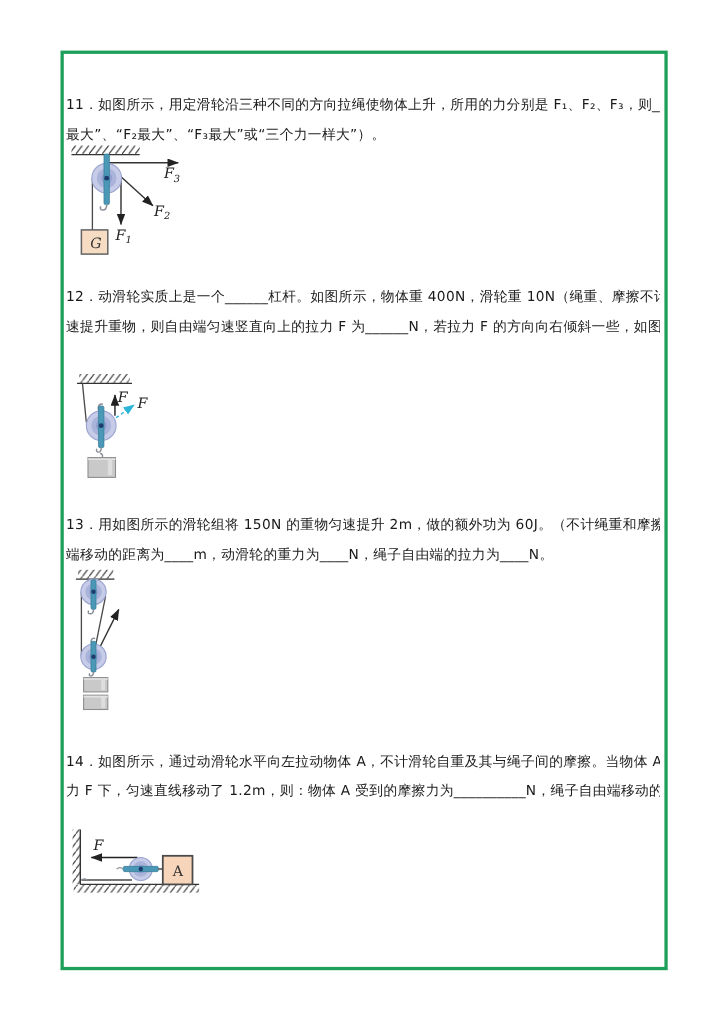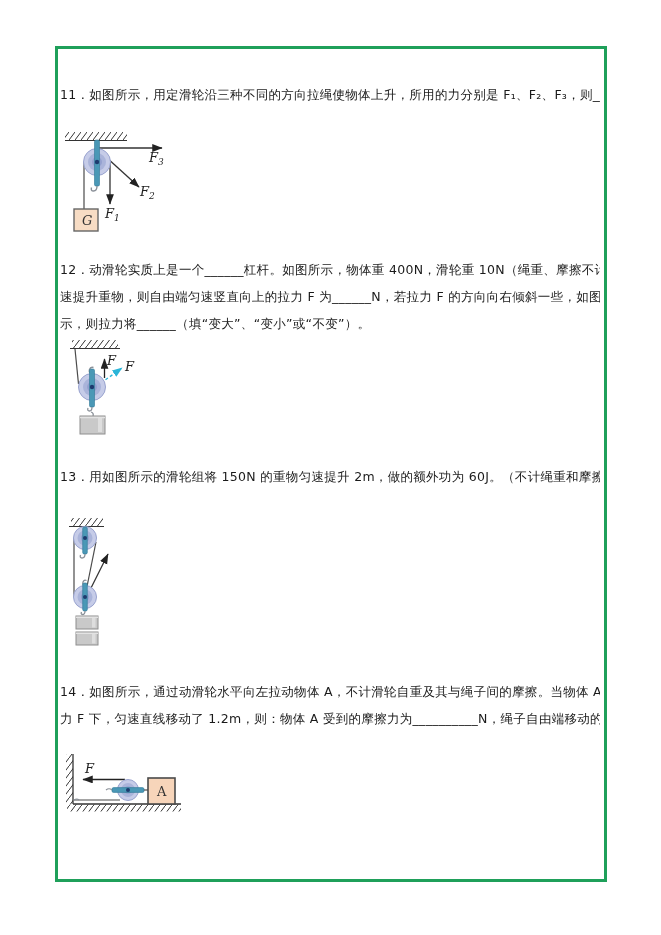--- a/index.html
+++ b/index.html
@@ -23,20 +23,21 @@
   .fsub{font-size:9px;font-style:italic;fill:#222;}
   .blocklabel{font-size:13px;fill:#333;}
 </style>
 </head>
 <body>
 
 <div class="frame">
 
   <section class="question" style="top:32px">
     <div class="qline">11．如图所示，用定滑轮沿三种不同的方向拉绳使物体上升，所用的力分别是 F₁、F₂、F₃，则______（选填“F₁</div>
+    <div class="qline">最大”、“F₂最大”、“F₃最大”或“三个力一样大”）。</div>
   </section>
 
   <svg class="fig" style="left:5px;top:83px" width="120" height="112" viewBox="0 0 120 112">
     <defs>
       <pattern id="hatchA" width="6" height="8" patternUnits="userSpaceOnUse">
         <line x1="0" y1="8" x2="6" y2="0" stroke="#333" stroke-width="1"></line>
       </pattern>
       <marker id="arrA" markerWidth="9" markerHeight="7" refX="7.5" refY="3" orient="auto">
         <path d="M0,0 L8,3 L0,6 z" fill="#222"></path>
       </marker>
@@ -62,21 +63,20 @@
       <text x="19" y="93" class="blocklabel" font-style="italic">G</text>
     </g>
     <text x="86" y="30"><tspan class="flabel">F</tspan><tspan class="fsub" dy="3">3</tspan></text>
     <text x="77" y="64"><tspan class="flabel">F</tspan><tspan class="fsub" dy="3">2</tspan></text>
     <text x="42" y="86"><tspan class="flabel">F</tspan><tspan class="fsub" dy="3">1</tspan></text>
   </svg>
 
   <section class="question" style="top:207px">
     <div class="qline">12．动滑轮实质上是一个______杠杆。如图所示，物体重 400N，滑轮重 10N（绳重、摩擦不计），若要匀</div>
     <div class="qline">速提升重物，则自由端匀速竖直向上的拉力 F 为______N，若拉力 F 的方向向右倾斜一些，如图中虚线所</div>
-    <div class="qline">示，则拉力将______（填“变大”、“变小”或“不变”）。</div>
   </section>
 
   <svg class="fig" style="left:5px;top:289px" width="100" height="100" viewBox="0 0 100 100">
     <defs>
       <pattern id="hatchB" width="6" height="8" patternUnits="userSpaceOnUse">
         <line x1="0" y1="8" x2="6" y2="0" stroke="#333" stroke-width="1"></line>
       </pattern>
       <marker id="arrB" markerWidth="9" markerHeight="7" refX="7.5" refY="3" orient="auto">
         <path d="M0,0 L8,3 L0,6 z" fill="#222"></path>
       </marker>
@@ -105,20 +105,21 @@
       <rect x="17" y="78" width="25" height="18" fill="#c9c9c9" stroke="#8e8e8e" stroke-width="1"></rect>
       <rect x="35" y="80" width="4" height="14" fill="#dedede" stroke="none"></rect>
       <line x1="17" y1="79.5" x2="42" y2="79.5" stroke="#e3e3e3" stroke-width="1.5"></line>
     </g>
     <text x="44" y="27" class="flabel">F</text>
     <text x="62" y="33" class="flabel">F</text>
   </svg>
 
   <section class="question" style="top:414px">
     <div class="qline">13．用如图所示的滑轮组将 150N 的重物匀速提升 2m，做的额外功为 60J。（不计绳重和摩擦），绳子自由</div>
+    <div class="qline">端移动的距离为____m，动滑轮的重力为____N，绳子自由端的拉力为____N。</div>
   </section>
 
   <svg class="fig" style="left:5px;top:467px" width="110" height="136" viewBox="0 0 110 136">
     <defs>
       <pattern id="hatchC" width="6" height="8" patternUnits="userSpaceOnUse">
         <line x1="0" y1="8" x2="6" y2="0" stroke="#333" stroke-width="1"></line>
       </pattern>
       <marker id="arrC" markerWidth="9" markerHeight="7" refX="7.5" refY="3" orient="auto">
         <path d="M0,0 L8,3 L0,6 z" fill="#222"></path>
       </marker>

